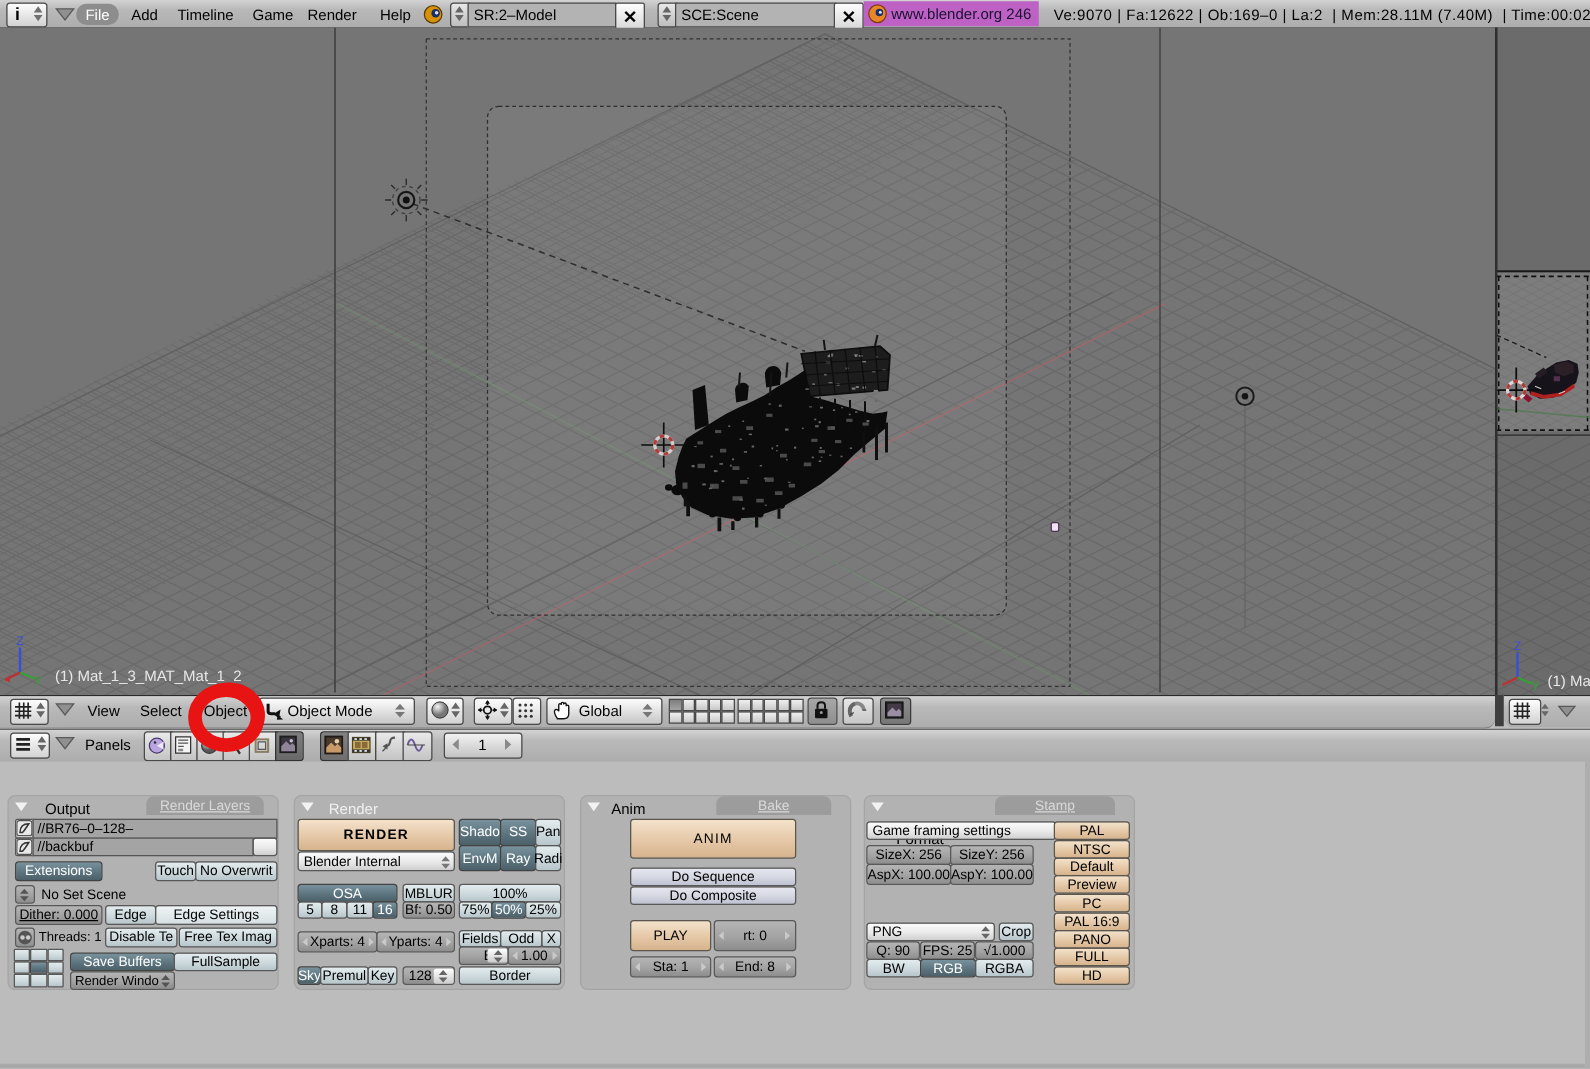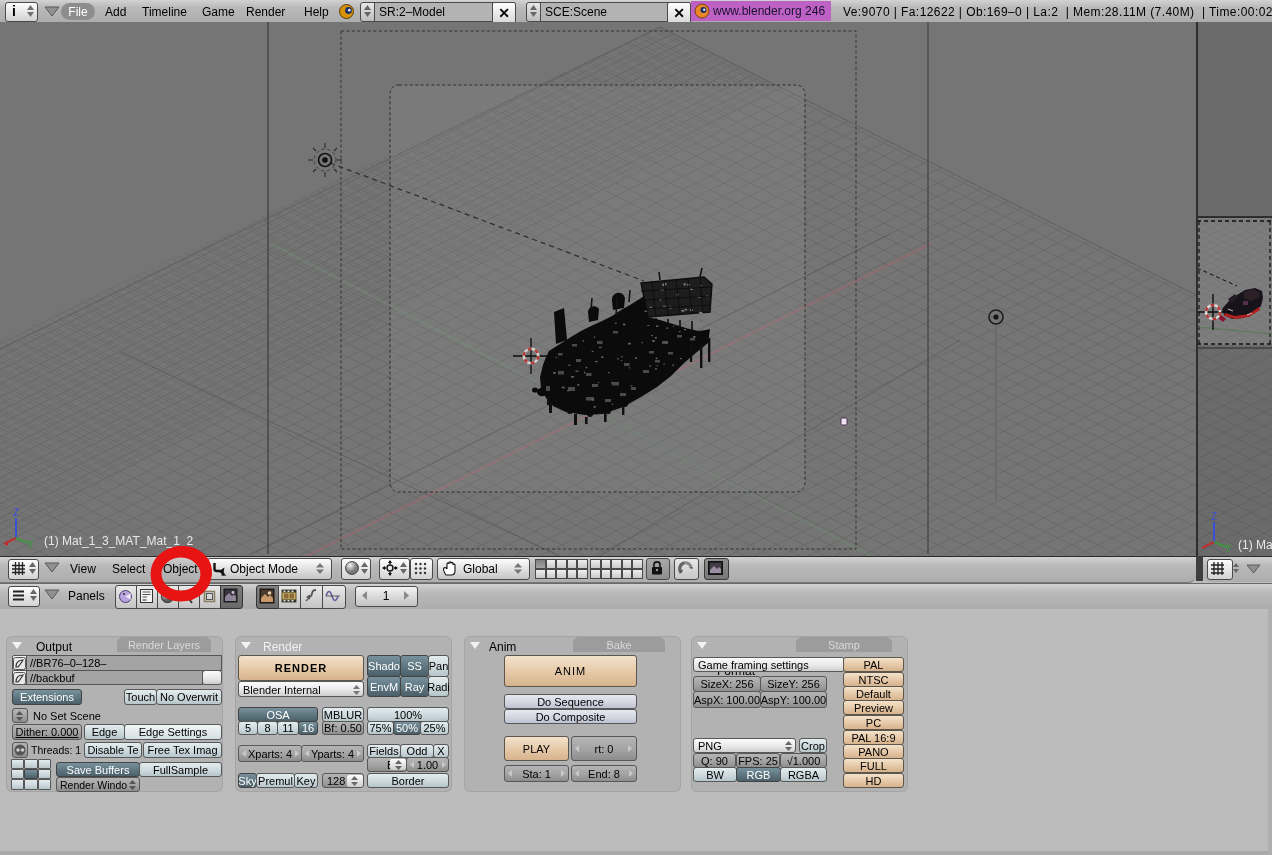--- a/index.html
+++ b/index.html
@@ -9,21 +9,21 @@
   .hdr{background:linear-gradient(180deg,#d2d2d2 0%,#b9b9b9 35%,#adadad 100%);}
   .mtxt{font-size:12px;color:#000;}
   .btn-light{background:linear-gradient(180deg,#e3ecee 0%,#cdd9dd 55%,#b7c6cb 100%);border:1px solid #585858;color:#000;}
   .btn-dark{background:linear-gradient(180deg,#78929d 0%,#5d757f 55%,#4c6069 100%);border:1px solid #434343;color:#fff;}
   .btn-num{background:linear-gradient(180deg,#b5b5b5 0%,#a3a3a3 55%,#8d8d8d 100%);border:1px solid #585858;color:#000;}
   .btn-salmon{background:linear-gradient(180deg,#f3e2cb 0%,#e5c8a7 55%,#d6b38d 100%);border:1px solid #5d564c;color:#000;}
   .btn-white{background:linear-gradient(180deg,#fbfbfb 0%,#e9e9e9 55%,#cfcfcf 100%);border:1px solid #585858;color:#000;}
   .btn-lav{background:linear-gradient(180deg,#e6e7ef 0%,#d4d6e1 55%,#bfc2d2 100%);border:1px solid #585858;color:#000;}
   .ce{display:flex;align-items:center;justify-content:center;font-size:11px;white-space:nowrap;}
   .panel{position:absolute;background:#b2b2b2;border-radius:5px;box-shadow:0 0 0 1px rgba(120,120,120,.35);}
-  .tabin{position:absolute;background:#9c9c9c;border-radius:6px 6px 0 0;color:#d9d9d9;}
+  .tabin{position:absolute;background:#9c9c9c;border-radius:6px 6px 0 0;color:#d9d9d9;text-decoration:underline;}
   svg{font-family:"Liberation Sans",sans-serif;}
 </style>
 </head>
 <body>
 <div id="root">
   <div class="abs hdr" style="left:0;top:0;width:1272px;height:22px;border-bottom:2px solid #1d1d1d;"></div>
   <div class="abs" style="left:5px;top:2px;width:31px;height:18px;background:linear-gradient(180deg,#fdfdfd,#d2d2d2);border:1px solid #4a4a4a;border-radius:3px;"></div>
   <div class="abs" style="left:12px;top:3px;width:4px;height:15px;color:#000;font-weight:bold;font-size:14px;">i</div>
   <svg class="abs" style="left:26px;top:4px;" width="9" height="14">
       <path d="M4.5 1 L8 6 L1 6 Z" fill="#707070"></path>

